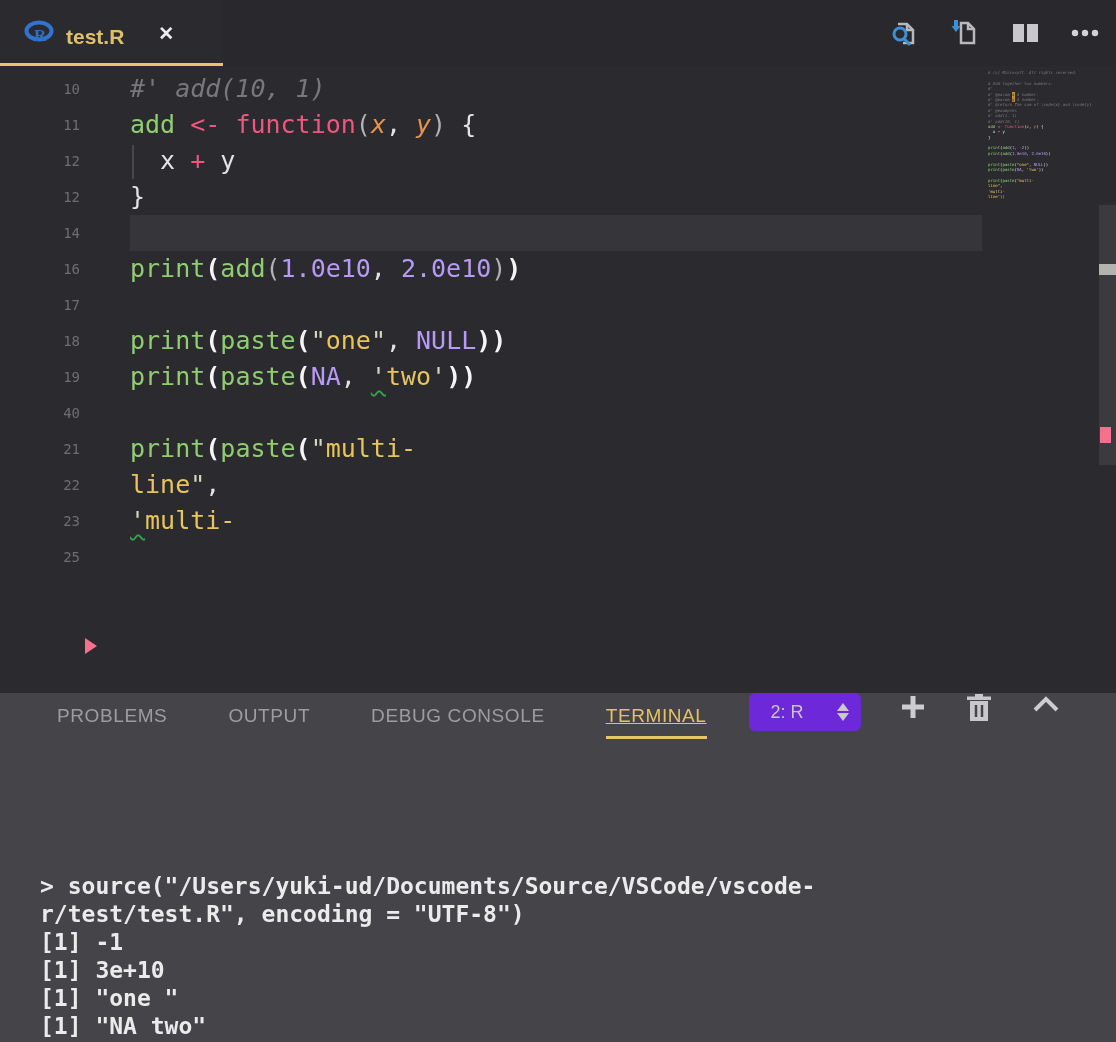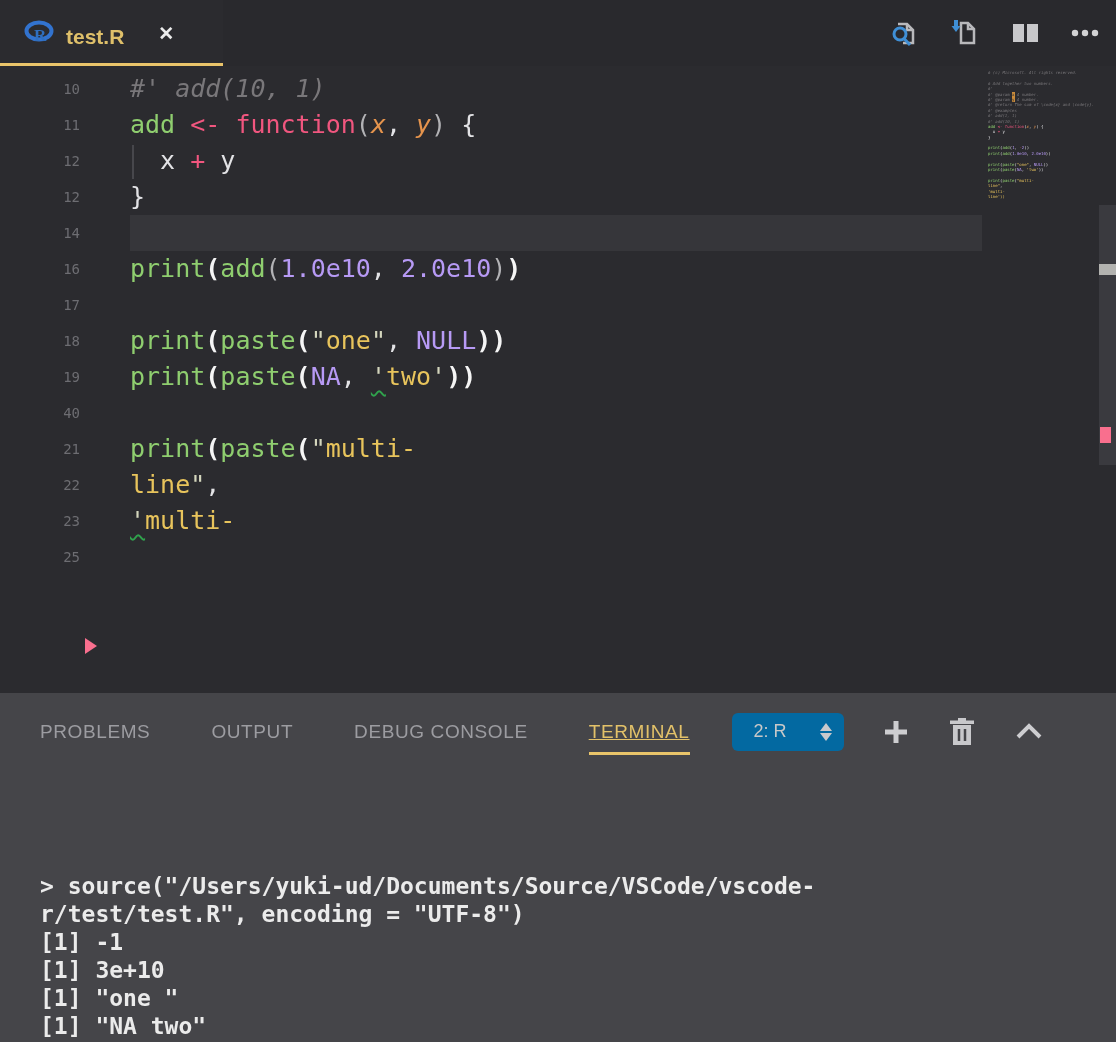--- a/index.html
+++ b/index.html
@@ -59,26 +59,26 @@
   
   .sb-strip { position:absolute; right:0; top:139px; width:17px; height:260px;
               background:#3a3a3f; }
   .sb-handle { position:absolute; left:0; top:59px; width:17px; height:11px;
                background:#b3b3b0; }
   .sb-pink { position:absolute; left:1px; top:222px; width:11px; height:16px;
              background:#f96f8e; }
 
   
   .panel { width:1116px; height:349px; background:#454549; }
-  .panel-header { height:77px; display:flex; align-items:center; padding-left:40px;
+  .panel-header { height:77px; display:flex; align-items:flex-start; padding-left:57px;
                   font-family:"Liberation Sans", sans-serif; }
   .ptab { font-size:19px; letter-spacing:0.6px; color:#9c9ca1; margin-right:61px;
           padding:12px 0 9px 0; border-bottom:3px solid transparent; cursor:default; }
   .ptab.active { color:#e2c169; border-bottom-color:#e9c46a; }
-  .term-select { margin-left:42px; width:112px; height:38px; background:#0369a1;
+  .term-select { margin-left:42px; width:112px; height:38px; background:#6d28d9;
                  border-radius:6px; display:flex; align-items:center;
                  justify-content:space-between; padding:0 12px 0 22px; }
   .term-select .val { color:#c8c8c8; font-size:18px; }
   .spinner { display:flex; flex-direction:column; gap:2px; align-items:center; }
   .spin-up { width:0; height:0; border-left:6px solid transparent; border-right:6px solid transparent;
              border-bottom:8px solid #c9c9cc; }
   .spin-down { width:0; height:0; border-left:6px solid transparent; border-right:6px solid transparent;
                border-top:8px solid #c9c9cc; }
   .pact { margin-left:38px; display:flex; align-items:center; justify-content:center; }
 

